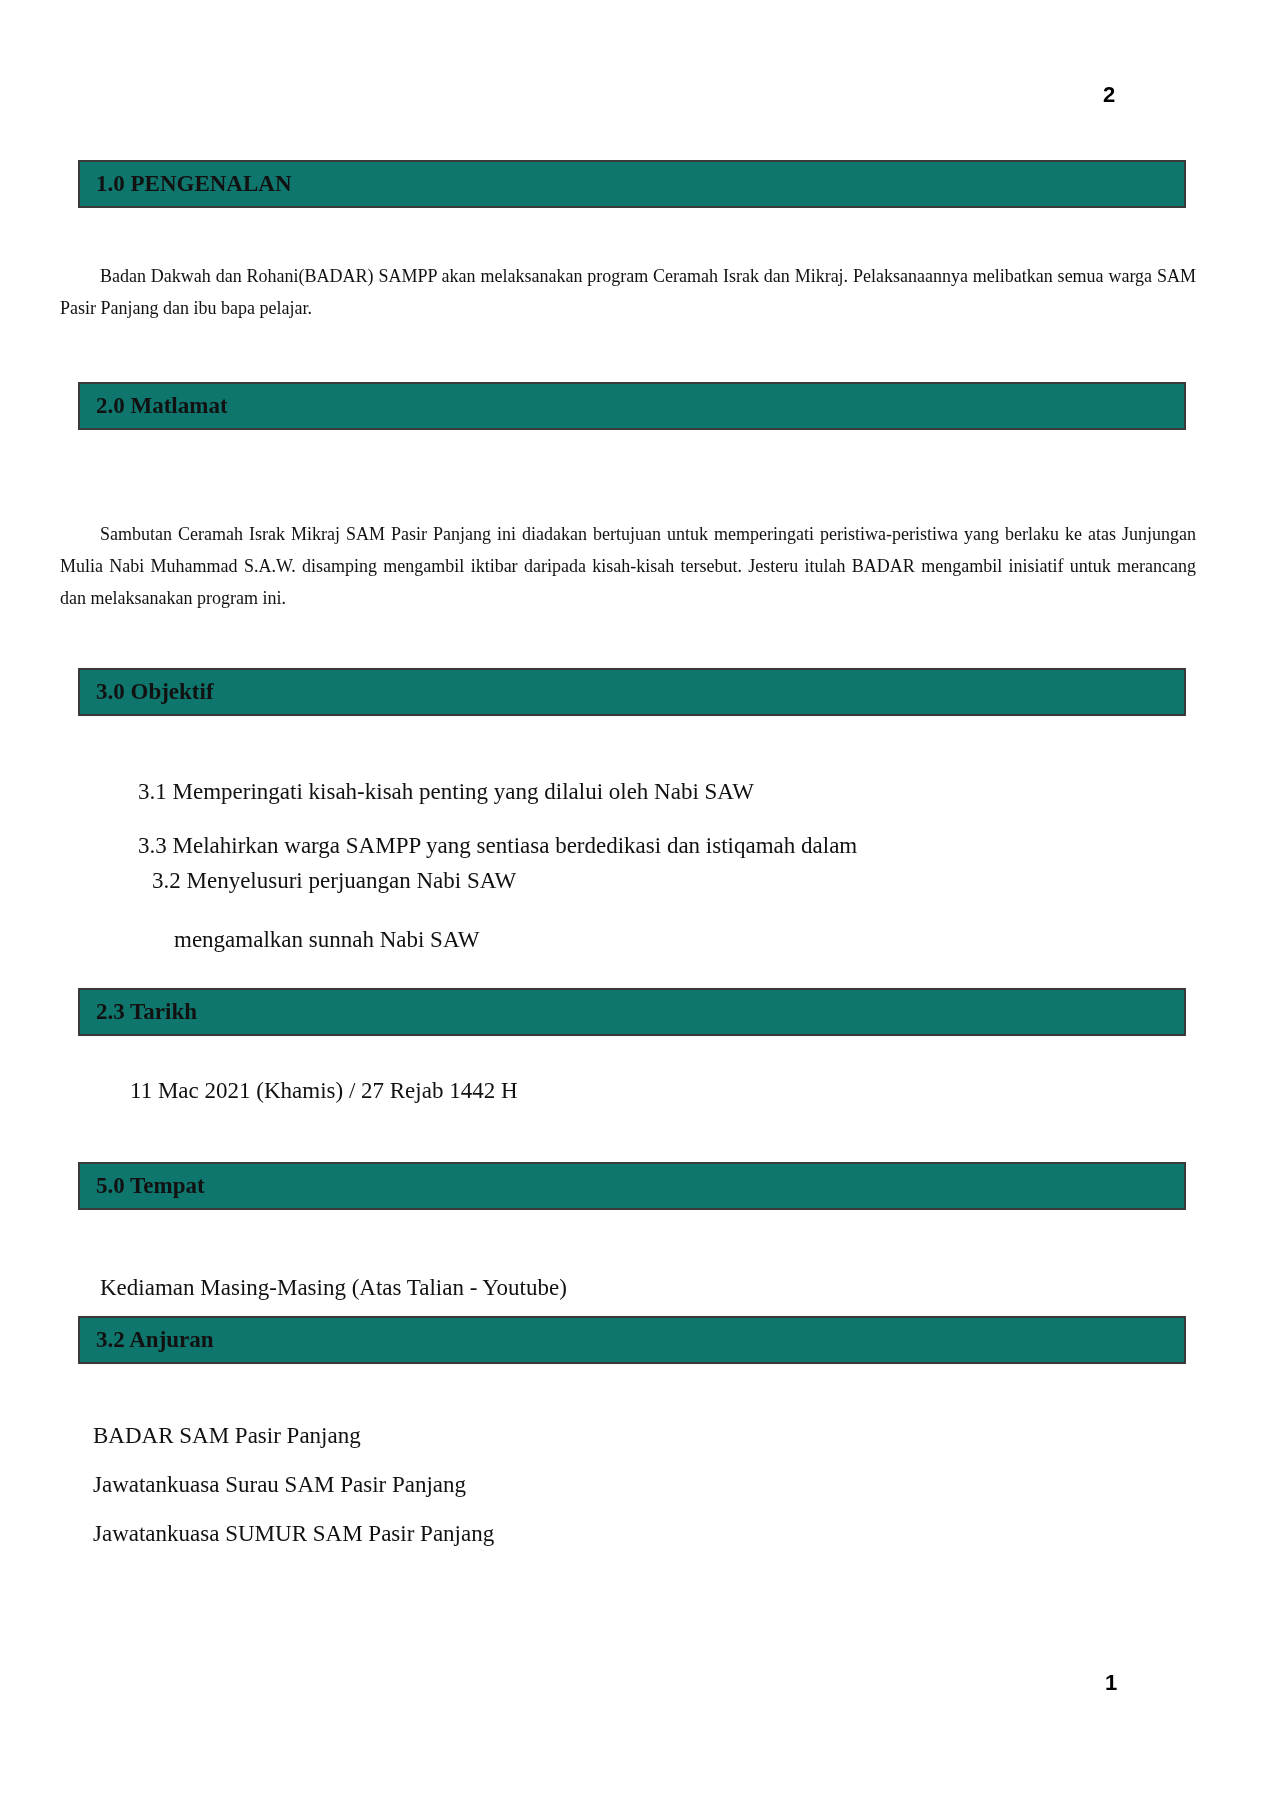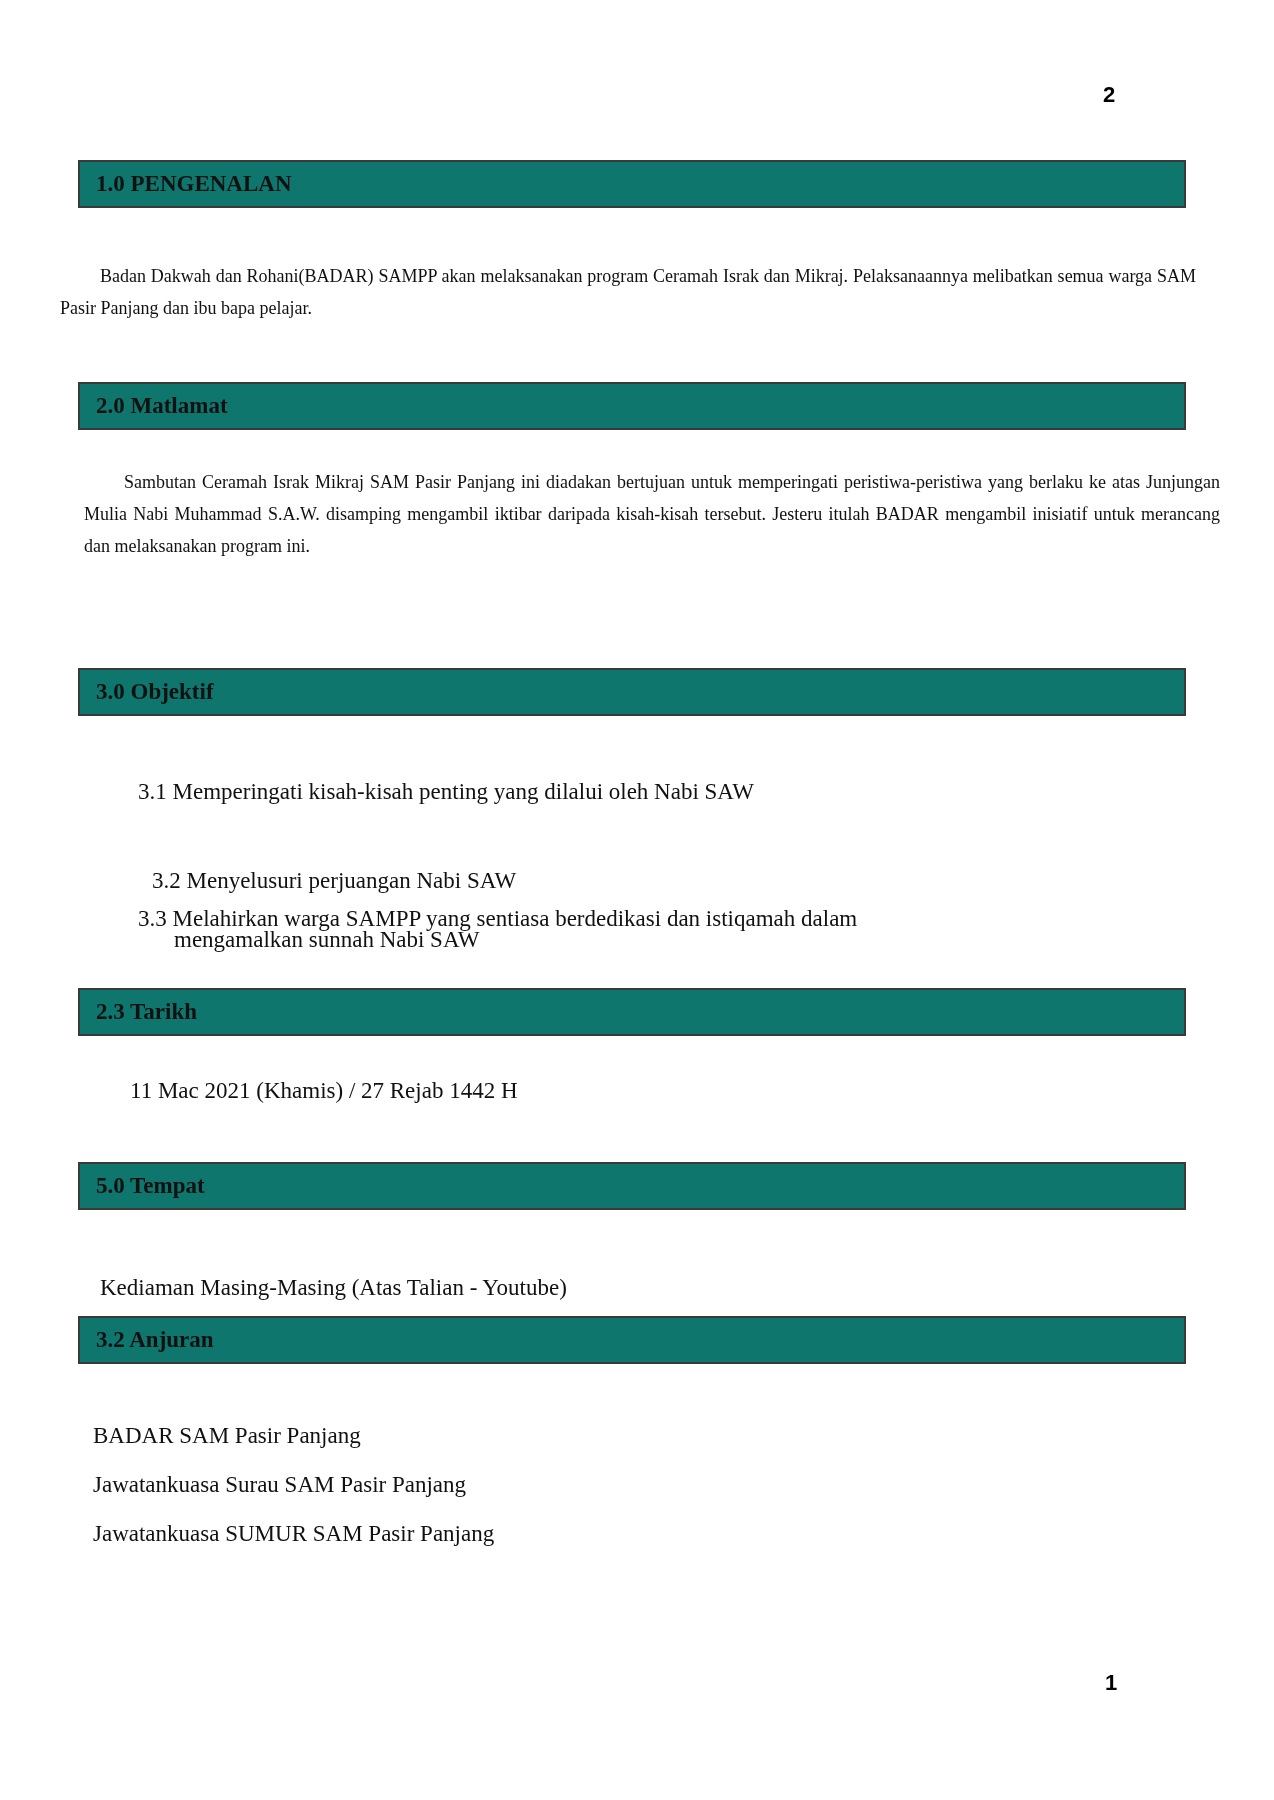--- a/index.html
+++ b/index.html
@@ -24,28 +24,28 @@
   <div class="pnum" style="left:1103px; top:82px;">2</div>
 
   <div class="hbox" style="top:160px;">
     <span>1.0 PENGENALAN</span>
   </div>
   <p class="para" style="top:260px;"><span class="indent"></span><span>Badan Dakwah dan Rohani(BADAR) SAMPP akan melaksanakan program Ceramah Israk dan Mikraj. Pelaksanaannya melibatkan semua warga SAM Pasir Panjang dan ibu bapa pelajar.</span></p>
 
   <div class="hbox" style="top:382px;">
     <span>2.0 Matlamat</span>
   </div>
-  <p class="para" style="top:466px;margin-left:24px;"><span class="indent"></span><span>Sambutan Ceramah Israk Mikraj SAM Pasir Panjang ini diadakan bertujuan untuk memperingati peristiwa-peristiwa yang berlaku ke atas Junjungan Mulia Nabi Muhammad S.A.W. disamping mengambil iktibar daripada kisah-kisah tersebut. Jesteru itulah BADAR mengambil inisiatif untuk merancang dan melaksanakan program ini.</span></p>
+  <p class="para" style="top:518px;"><span class="indent"></span><span>Sambutan Ceramah Israk Mikraj SAM Pasir Panjang ini diadakan bertujuan untuk memperingati peristiwa-peristiwa yang berlaku ke atas Junjungan Mulia Nabi Muhammad S.A.W. disamping mengambil iktibar daripada kisah-kisah tersebut. Jesteru itulah BADAR mengambil inisiatif untuk merancang dan melaksanakan program ini.</span></p>
 
   <div class="hbox" style="top:668px;">
     <span>3.0 Objektif</span>
   </div>
   <p class="line" style="left:138px; top:779px;">3.1 Memperingati kisah-kisah penting yang dilalui oleh Nabi SAW</p>
   <p class="line" style="left:152px; top:828px;margin-top:40px;">3.2 Menyelusuri perjuangan Nabi SAW</p>
-  <p class="line" style="left:138px; top:906px;">3.3 Melahirkan warga SAMPP yang sentiasa berdedikasi dan istiqamah dalam</p>
+  <p class="line" style="left:138px; top:833px;">3.3 Melahirkan warga SAMPP yang sentiasa berdedikasi dan istiqamah dalam</p>
   <p class="line" style="left:174px; top:927px;">mengamalkan sunnah Nabi SAW</p>
 
   <div class="hbox" style="top:988px;">
     <span>2.3 Tarikh</span>
   </div>
   <p class="line" style="left:130px; top:1078px;">11 Mac 2021 (Khamis) / 27 Rejab 1442 H</p>
 
   <div class="hbox" style="top:1162px;">
     <span>5.0 Tempat</span>
   </div>

